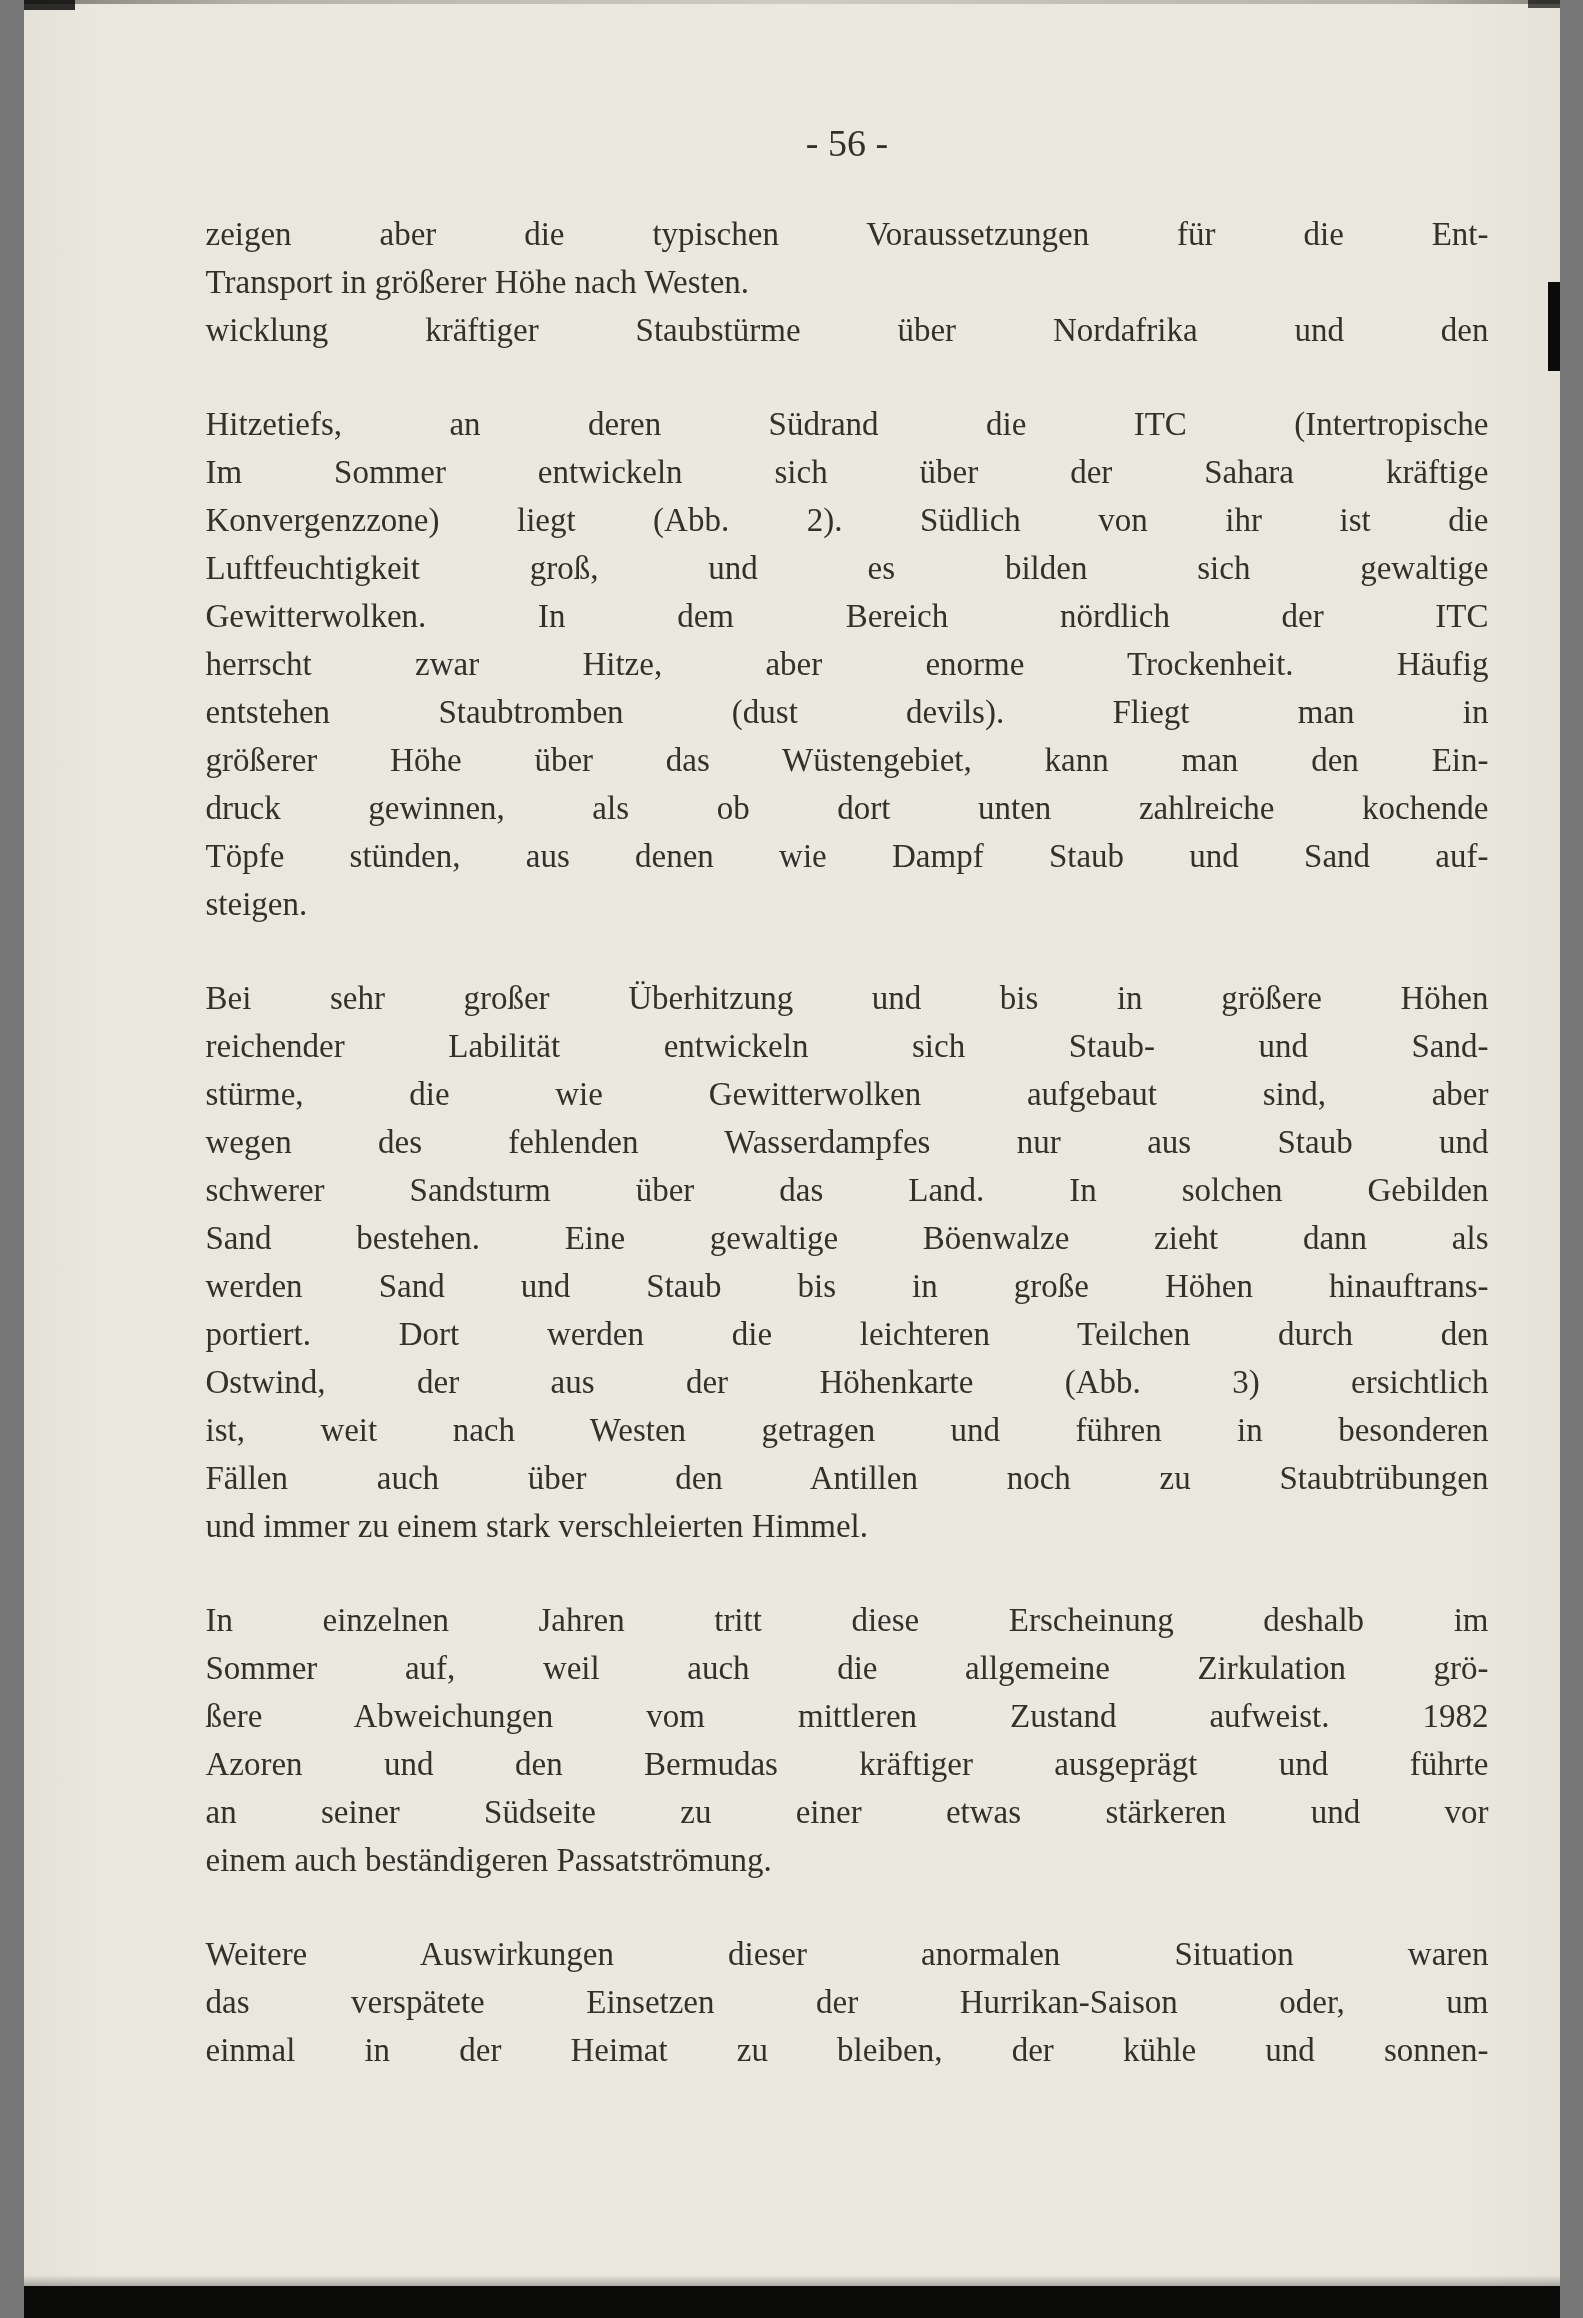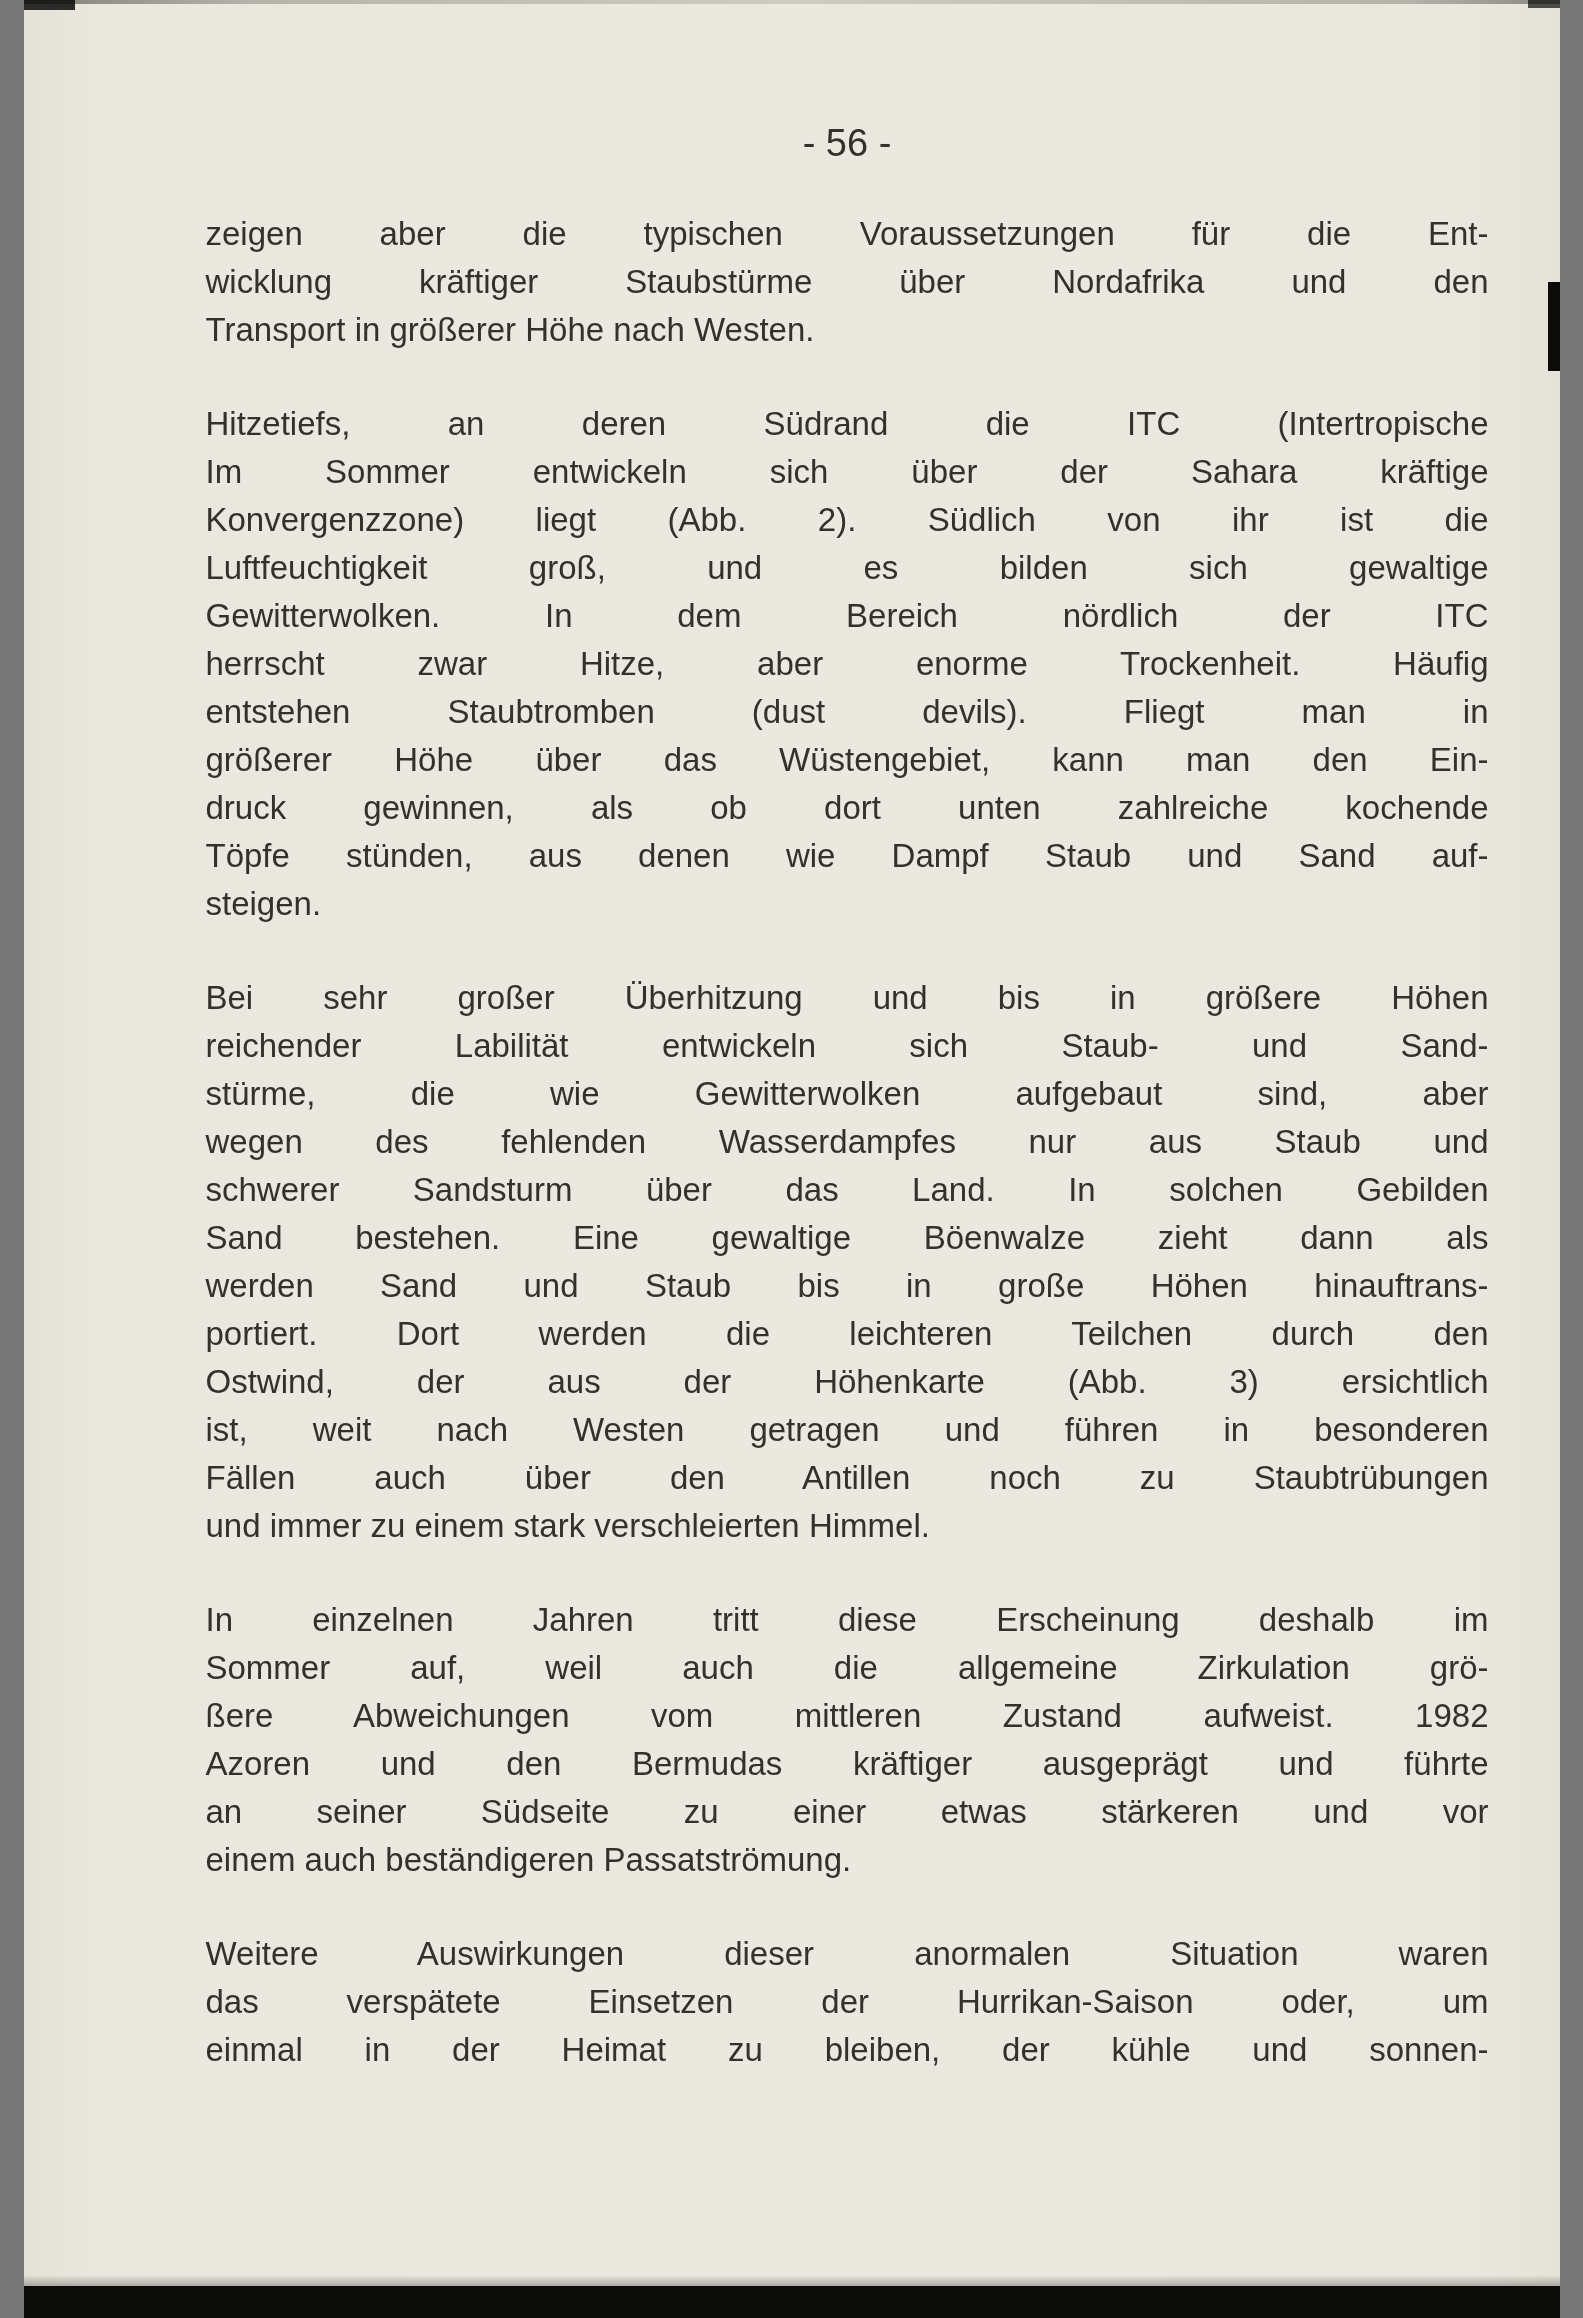--- a/index.html
+++ b/index.html
@@ -7,21 +7,21 @@
 
   .page {
     position: relative;
     width: 1536px;
     height: 2319px;
     margin: 0 auto;
     overflow: hidden;
     background:
       linear-gradient(90deg, #e4e1d7 0%, #eae7df 5%, #ebe8e0 50%, #eae7df 94%, #e5e2d8 100%),
       #eae7df;
-    font-family: Liberation Sans, sans-serif;
+    font-family: Liberation Serif, serif;
     color: #33312b;
   }
 
   .content {
     position: absolute;
     left: 182px;
     top: 119px;
     width: 1283px;
   }
 
@@ -71,22 +71,22 @@
   <div class="artifact artifact-right-mark"></div>
   <div class="artifact-bottom-fade"></div>
   <div class="artifact artifact-bottom-bar"></div>
 
   <div class="content">
     <div class="page-number">- 56 -</div>
 
     <div>
         <div class="paragraph">
           <div class="line">zeigen aber die typischen Voraussetzungen für die Ent-</div>
+          <div class="line last">Transport in größerer Höhe nach Westen.</div>
           <div class="line">wicklung kräftiger Staubstürme über Nordafrika und den</div>
-          <div class="line last">Transport in größerer Höhe nach Westen.</div>
         </div>
         <div class="paragraph">
           <div class="line">Hitzetiefs, an deren Südrand die ITC (Intertropische</div>
           <div class="line">Im Sommer entwickeln sich über der Sahara kräftige</div>
           <div class="line">Konvergenzzone) liegt (Abb. 2). Südlich von ihr ist die</div>
           <div class="line">Luftfeuchtigkeit groß, und es bilden sich gewaltige</div>
           <div class="line">Gewitterwolken. In dem Bereich nördlich der ITC</div>
           <div class="line">herrscht zwar Hitze, aber enorme Trockenheit. Häufig</div>
           <div class="line">entstehen Staubtromben (dust devils). Fliegt man in</div>
           <div class="line">größerer Höhe über das Wüstengebiet, kann man den Ein-</div>

